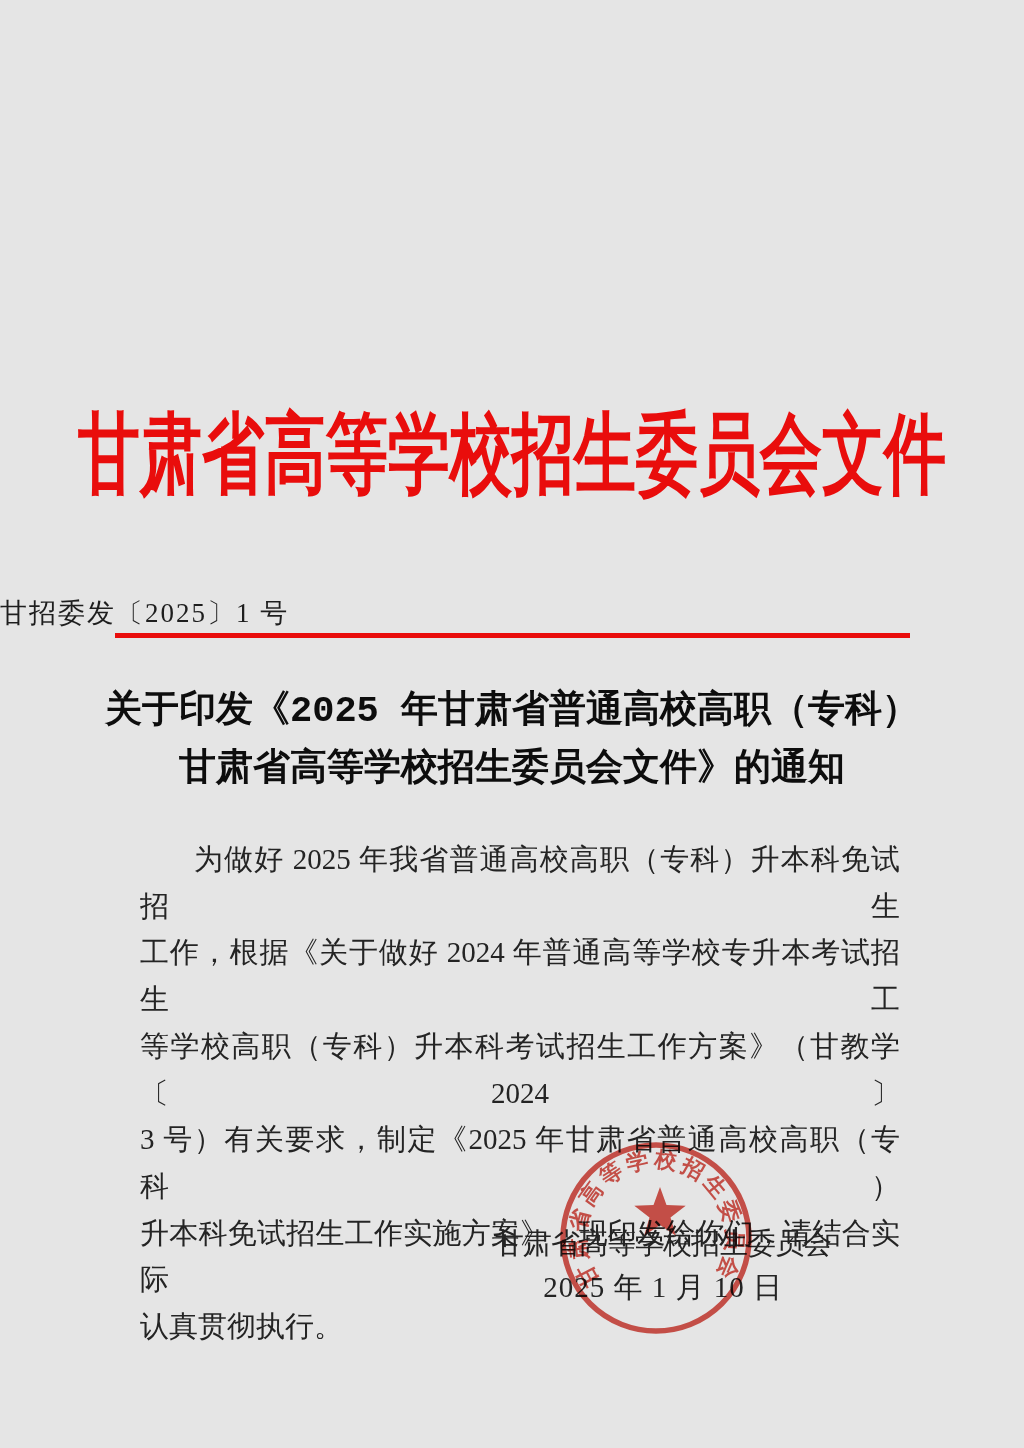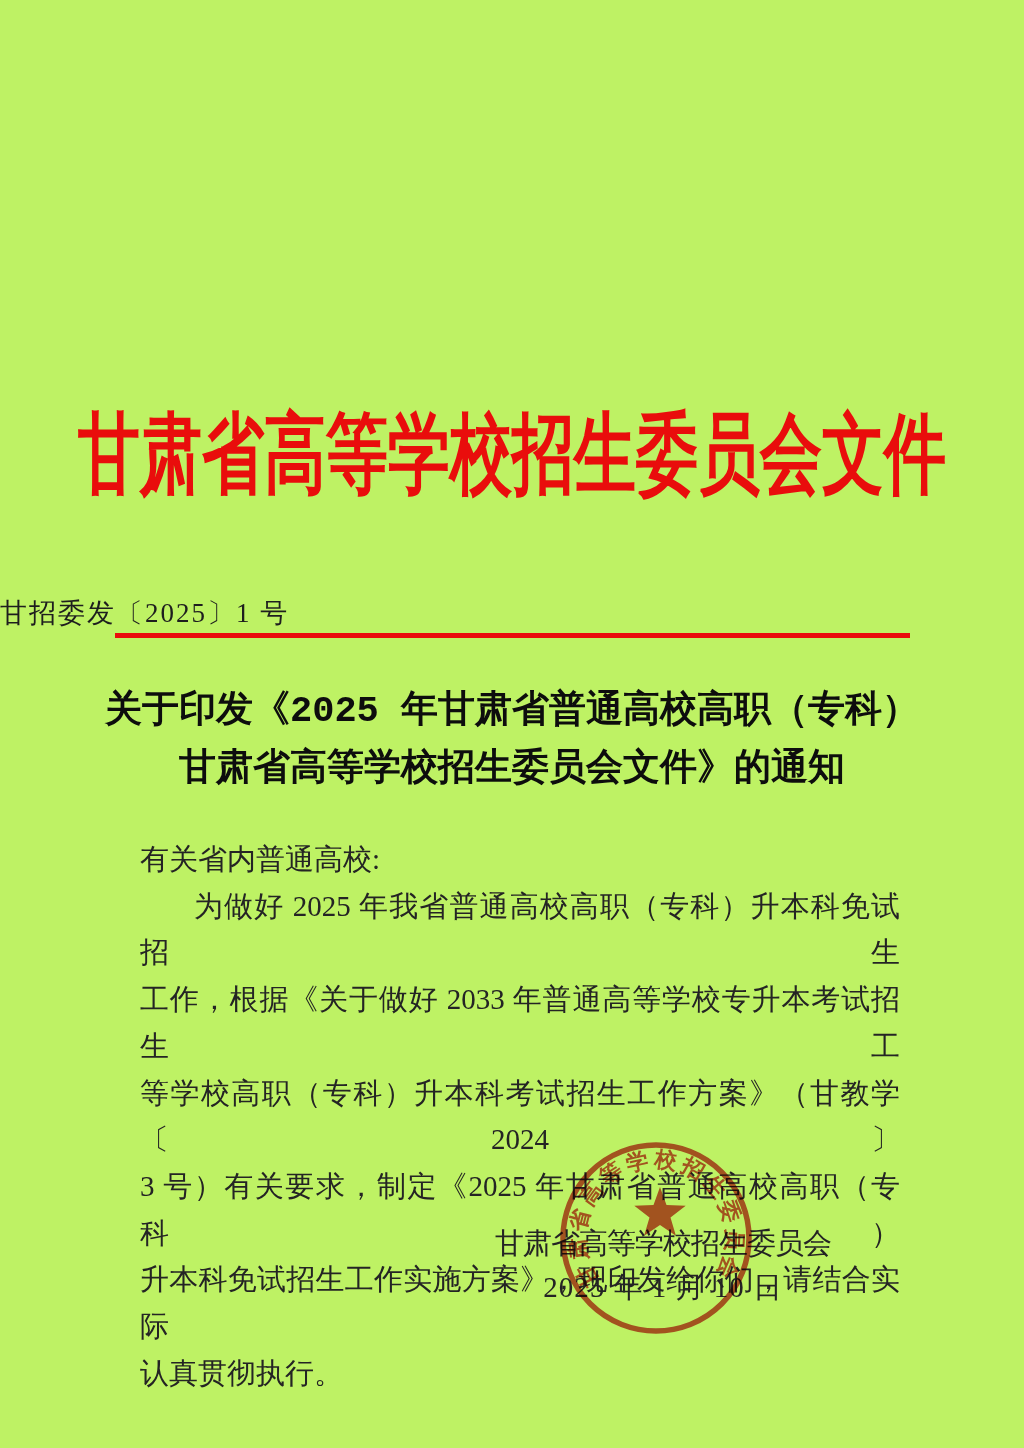--- a/index.html
+++ b/index.html
@@ -4,21 +4,21 @@
 <style>
   * { margin: 0; padding: 0; box-sizing: border-box; }
   html, body { background: #ffffff; }
   body { font-family: "Liberation Serif", "DejaVu Serif", serif; }
 
   .page {
     position: relative;
     width: 1024px;
     height: 1448px;
     margin: 0 auto;
-    background: #bef264;
+    background: #e5e5e5;
     overflow: hidden;
     padding-left: 19px;
   }
 
   .red-header {
     position: absolute;
     top: 409px; left: 0; right: 0;
     text-align: center;
     font-size: 62px;
     line-height: 64px;
@@ -124,23 +124,22 @@
   <div class="doc-number">甘招委发〔2025〕1 号</div>
 
   <div class="red-rule"></div>
 
   <div class="doc-title">
     <div>关于印发《2025 年甘肃省普通高校高职（专科）</div>
     <div>甘肃省高等学校招生委员会文件》的通知</div>
   </div>
 
   <div class="body-block">
-    <div class="body-line">有关省内普通高校:</div>
     <div class="body-line justify indent">为做好 2025 年我省普通高校高职（专科）升本科免试招生</div>
-    <div class="body-line justify">工作，根据《关于做好 2033 年普通高等学校专升本考试招生工</div>
+    <div class="body-line justify">工作，根据《关于做好 2024 年普通高等学校专升本考试招生工</div>
     <div class="body-line justify">等学校高职（专科）升本科考试招生工作方案》（甘教学〔2024〕</div>
     <div class="body-line justify">3 号）有关要求，制定《2025 年甘肃省普通高校高职（专科）</div>
     <div class="body-line justify">升本科免试招生工作实施方案》，现印发给你们，请结合实际</div>
     <div class="body-line">认真贯彻执行。</div>
   </div>
 
   <div class="sig-org">甘肃省高等学校招生委员会</div>
 
   <div class="sig-date">2025 年 1 月 10 日</div>
 

